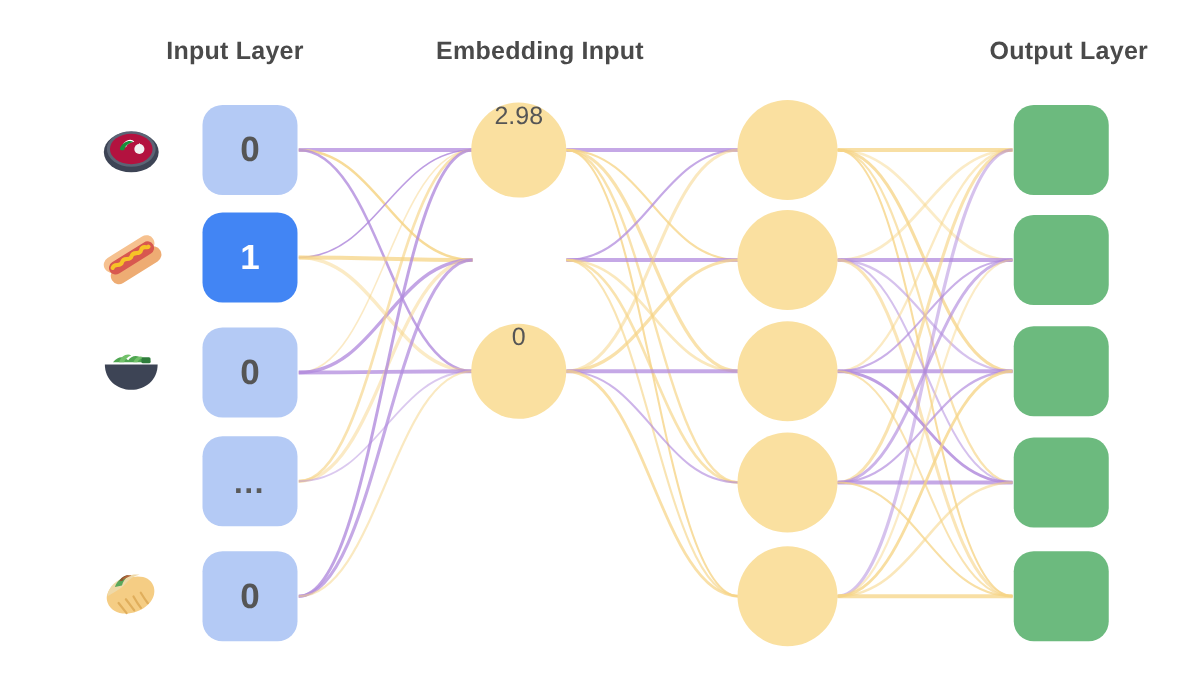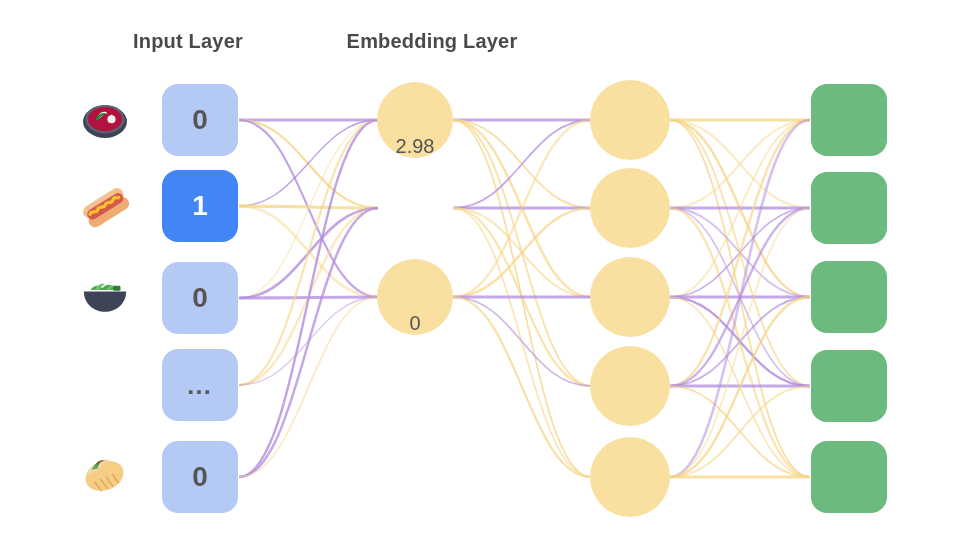--- a/index.html
+++ b/index.html
@@ -82,21 +82,21 @@
     letter-spacing: 2px;
     color: #5a5a5a;
   }
 
   
   .node-circle {
     position: absolute;
     border-radius: 50%;
     background: #fae0a0;
     display: flex;
-    align-items: flex-end;
+    align-items: flex-start;
     justify-content: center;
     font-family: "Liberation Sans", sans-serif;
     font-size: 20px;
     color: #555555;
     transform: translate(-50%, -50%);
   }
   .embed-node {
     width: 76px;
     height: 76px;
     left: 415px;
@@ -175,21 +175,22 @@
       <path d="M 670 386 C 733 386, 747 386, 810 386" stroke="#b18bdd" stroke-width="3.2" fill="none" opacity="0.75"></path>
       <path d="M 670 386 C 733 386, 747 477, 810 477" stroke="#f6d486" stroke-width="1.7402433395385741" fill="none" opacity="0.7476342678070069"></path>
       <path d="M 670 477 C 733 477, 747 120, 810 120" stroke="#b18bdd" stroke-width="2.598708152770996" fill="none" opacity="0.5221480846405029"></path>
       <path d="M 670 477 C 733 477, 747 208, 810 208" stroke="#f6d486" stroke-width="1.7450778961181639" fill="none" opacity="0.4697323799133301"></path>
       <path d="M 670 477 C 733 477, 747 297, 810 297" stroke="#f6d486" stroke-width="2.2585093498229982" fill="none" opacity="0.776181411743164"></path>
       <path d="M 670 477 C 733 477, 747 386, 810 386" stroke="#f6d486" stroke-width="2.083918809890747" fill="none" opacity="0.5641763210296631"></path>
       <path d="M 670 477 C 733 477, 747 477, 810 477" stroke="#f6d486" stroke-width="3.2" fill="none" opacity="0.75"></path>
     </svg>
 
   <div class="layer-title" id="title-input">Input Layer</div>
-  <div class="layer-title" id="title-embed">Embedding Layer</div>
+  <div class="layer-title" id="title-embed">Embedding Input</div>
+  <div class="layer-title" id="title-output">Output Layer</div>
 
   <div class="food-icon" id="icon-0" style="top:120px">
     <svg viewBox="0 0 64 64">
       <ellipse cx="32" cy="34" rx="27" ry="20" fill="#3d4455"></ellipse>
       <ellipse cx="32" cy="31" rx="24" ry="17.5" fill="#5b6475"></ellipse>
       <ellipse cx="32" cy="31" rx="21" ry="15" fill="#b3123f"></ellipse>
       <path d="M24 26c4-5 9-5 11-2-4 0-7 2-8 5-3 1-4-1-3-3z" fill="#ffffff"></path>
       <path d="M21 30c3-6 9-8 13-6-5 1-8 4-9 8-3 1-5-0.5-4-2z" fill="#18913c"></path>
       <circle cx="40" cy="31" r="5" fill="#f2f2f2"></circle>
       <path d="M40 25c2 2 2 4 1 5-2 0-3-2-1-5z" fill="#f2f2f2"></path>

